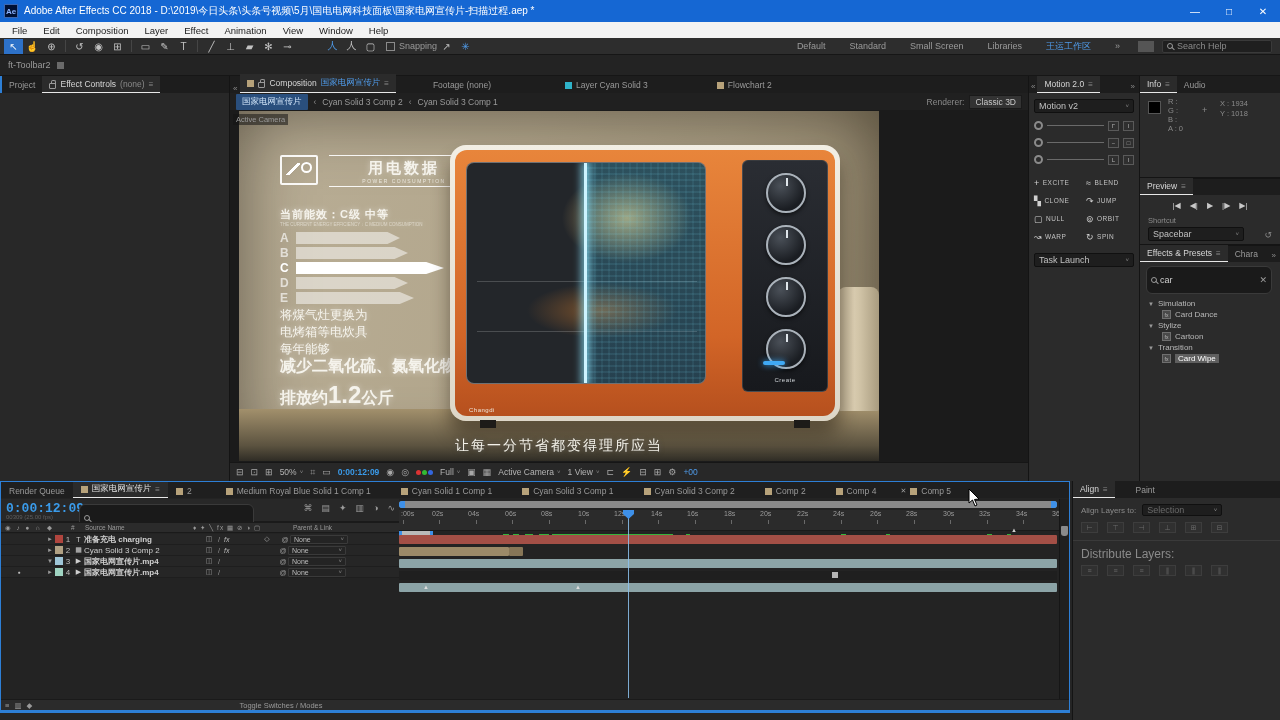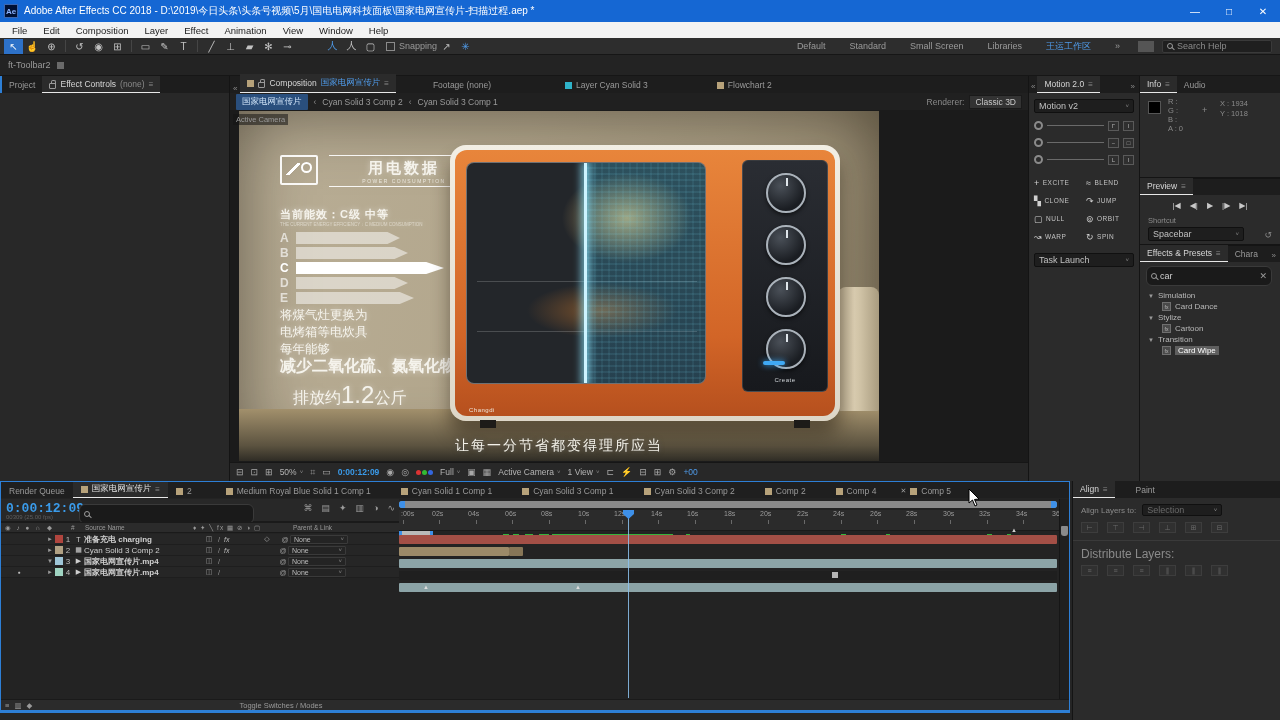--- a/index.html
+++ b/index.html
@@ -91,21 +91,21 @@
 .fx-row .tw{font-size:6px;color:#9a9a9a}
 .fxicon{width:9px;height:9px;background:#4a4a4a;border:1px solid #6f6f6f;font-size:5px;color:#bbb;display:flex;align-items:center;justify-content:center}
 .fxsel{background:#5f5f5f;color:#fff;padding:0 3px}
 
 .timeline{left:0;top:481px;width:1070px;height:232px;background:#232323;border:1px solid #2d7fd6;border-bottom:3px solid #2d7fd6}
 .tltabs{height:16px;background:#1f1f1f;display:flex;align-items:flex-end;font-size:8.5px;color:#9a9a9a;overflow:hidden}
 .tltab{padding:2px 8px;display:flex;align-items:center;gap:4px;white-space:nowrap}
 .tltab.active{background:#2b2b2b;color:#e0e0e0;border-bottom:1px solid #e8e8e8}
 .tcbig{font-size:13px;font-weight:bold;color:#3a9bea;font-family:"Liberation Mono",monospace}
 .tcsub{font-size:6px;color:#5f5f5f}
-.tsearch{width:175px;height:20px;background:#1a1a1a;border:1px solid #3a3a3a;border-radius:6px;display:flex;align-items:center;padding:0 4px;gap:3px;color:#777}
+.tsearch{width:175px;height:28px;background:#1a1a1a;border:1px solid #3a3a3a;border-radius:6px;display:flex;align-items:center;padding:0 4px;gap:3px;color:#777}
 .tlico{color:#9a9a9a;font-size:9px;margin-left:9px}
 .colhead{height:11px;background:#2b2b2b;border-top:1px solid #1a1a1a;border-bottom:1px solid #1a1a1a;display:flex;align-items:center;font-size:6.5px;color:#9a9a9a}
 .lrow{height:11px;border-bottom:1px solid #1e1e1e;background:#262626;display:flex;align-items:center;font-size:8px;color:#cfcfcf}
 .lrow.sub{background:#222;color:#aaa}
 .eye{width:9px;height:6px;border-radius:50%;background:#b9b9b9;position:relative}
 .eye::after{content:"";position:absolute;left:3px;top:1.5px;width:3px;height:3px;border-radius:50%;background:#262626}
 .sw{width:8px;height:8px;flex:0 0 auto}
 .tw2{font-size:6px;color:#9a9a9a;width:8px}
 .numc{width:10px;text-align:center;color:#bdbdbd}
 .licon{font-size:7px;color:#cfcfcf;width:11px;text-align:center}
@@ -270,21 +270,21 @@
         <span class="elet" style="top:165px">D</span>
         <div class="ebar" style="left:57px;top:166px;width:112px"></div>
         <span class="elet" style="top:180px">E</span>
         <div class="ebar" style="left:57px;top:181px;width:118px"></div>
         <div class="ab vtxt" style="left:41px;top:196px;font-size:12.5px;line-height:17px">
           <div>将煤气灶更换为</div>
           <div>电烤箱等电炊具</div>
           <div>每年能够</div>
         </div>
         <div class="ab vtxt" style="left:41px;top:245px;font-size:16px;font-weight:bold">减少二氧化硫、氮氧化物</div>
-        <div class="ab vtxt" style="left:54px;top:270px;font-size:16px;font-weight:normal">
+        <div class="ab vtxt" style="left:41px;top:270px;font-size:16px;font-weight:bold">
           <span>排放约</span><span style="font-size:24px">1.2</span><span>公斤</span>
         </div>
 
         <div class="ab canister"></div>
 
         <div class="ab oven">
           <div class="ab ovenin">
             <div class="ab glass">
               <div class="ab glow"></div>
               <div class="ab food"></div>

